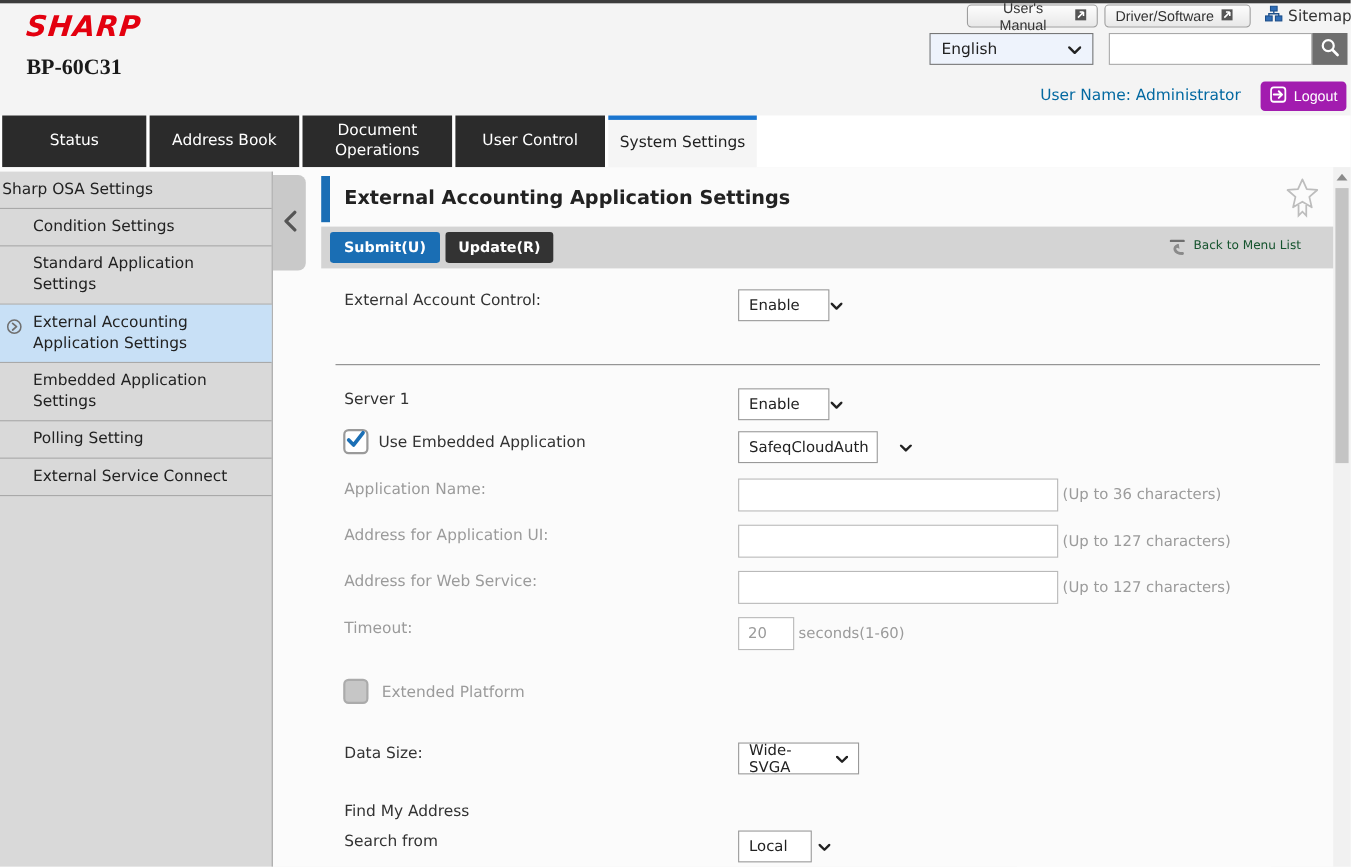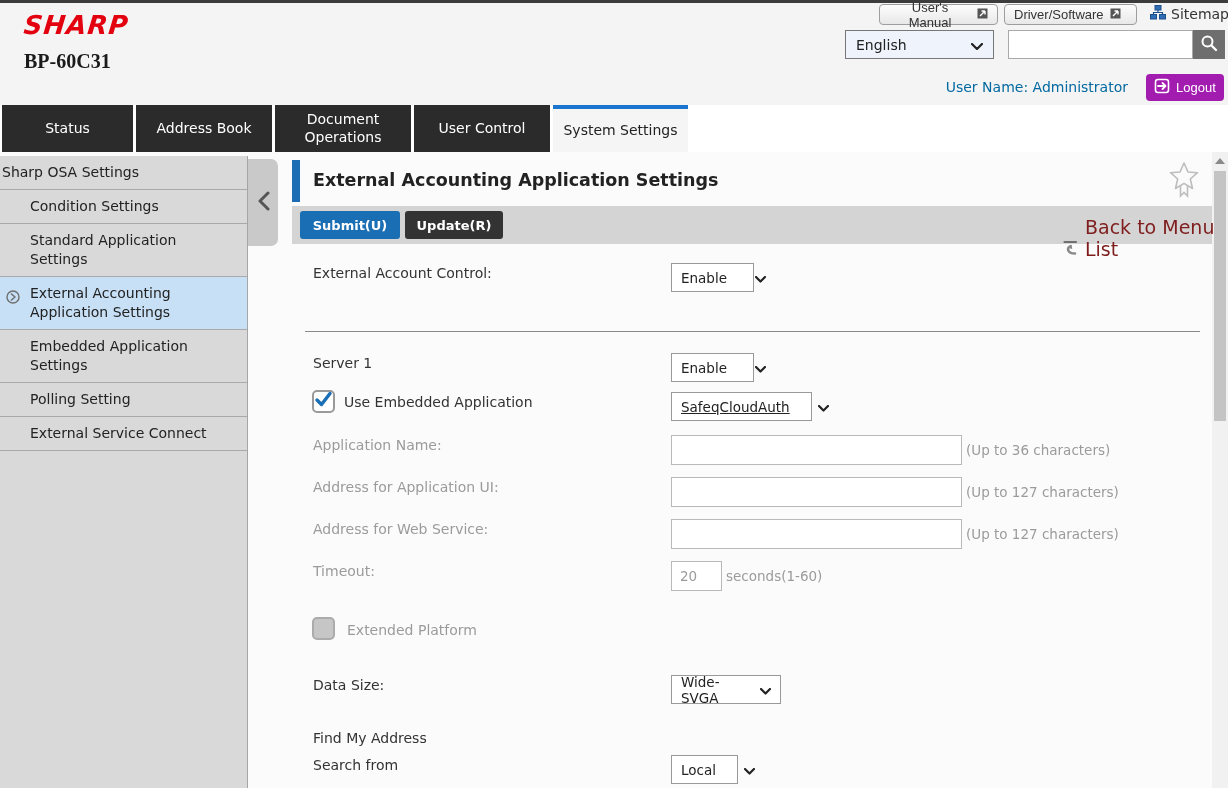--- a/index.html
+++ b/index.html
@@ -57,21 +57,21 @@
   
   .accent-bar { left:292px; top:160px; width:8px; height:42px; background:#1b6eb5; }
   .page-title { left:313px; top:170px; font-size:17.5px; font-weight:bold; color:#222; }
   .star { left:1168px; top:160px; cursor:pointer; }
 
   .toolbar { left:292px; top:206px; width:920px; height:38px; background:#d4d4d4; }
   .btn-submit { left:300px; top:211px; width:100px; height:28px; background:#1a6eb4; color:#fff; border:none; border-radius:3px;
     font-size:13px; font-weight:bold; cursor:pointer; font-family:inherit; }
   .btn-update { left:405px; top:211px; width:98px; height:28px; background:#333; color:#fff; border:none; border-radius:3px;
     font-size:13px; font-weight:bold; cursor:pointer; font-family:inherit; }
-  .back-link { left:1062px; top:216px; display:flex; align-items:flex-end; gap:6px; font-size:19px; color:#7f1d1d; cursor:pointer; }
+  .back-link { left:1062px; top:216px; display:flex; align-items:flex-start; gap:6px; font-size:11px; color:#14532d; cursor:pointer; }
 
   .flabel { font-size:14px; color:#333; }
   .flabel.dis, .fnote { color:#9b9b9b; }
   .fnote { font-size:13.5px; }
 
   .sel { background:#fff; border:1px solid #999; height:29px; display:inline-flex; align-items:center;
     justify-content:space-between; padding:0 9px; font-size:13.5px; color:#222; gap:28px; cursor:pointer; }
 
   .tinput { border:1px solid #b9b9b9; background:#fff; height:30px; font-size:13.5px; padding:0 8px; font-family:inherit; }
   .tinput.dis { color:#9b9b9b; }
@@ -242,21 +242,21 @@
 </div>
 
 <div class="abs cb" style="left:312px;top:390px;">
   <span>
     <svg width="21" height="21" viewBox="0 0 21 21">
         <path d="M4 11 L8.5 15.5 L17 4.5" stroke="#1b6fb5" stroke-width="3.4" fill="none" stroke-linecap="round" stroke-linejoin="round"></path>
       </svg>
   </span>
 </div>
 <div class="abs flabel" style="left:344px;top:394px;">Use Embedded Application</div>
-<div class="abs sel" style="left:671px;top:392px;width:141px;text-decoration:underline;">
+<div class="abs sel" style="left:671px;top:392px;width:127px;">
   <span>SafeqCloudAuth</span>
   <span><svg width="11" height="7" viewBox="0 0 11 7">
         <path d="M1 1 L5.5 5.5 L10 1" stroke="#222" stroke-width="2.2" fill="none" stroke-linecap="round" stroke-linejoin="round"></path>
       </svg></span>
 </div>
 
 <div class="abs flabel dis" style="left:313px;top:437px;">Application Name:</div>
 <input class="abs tinput" style="left: 671px; top: 435px; width: 291px;" value="">
 <div class="abs fnote" style="left:966px;top:442px;">(Up to 36 characters)</div>
 

